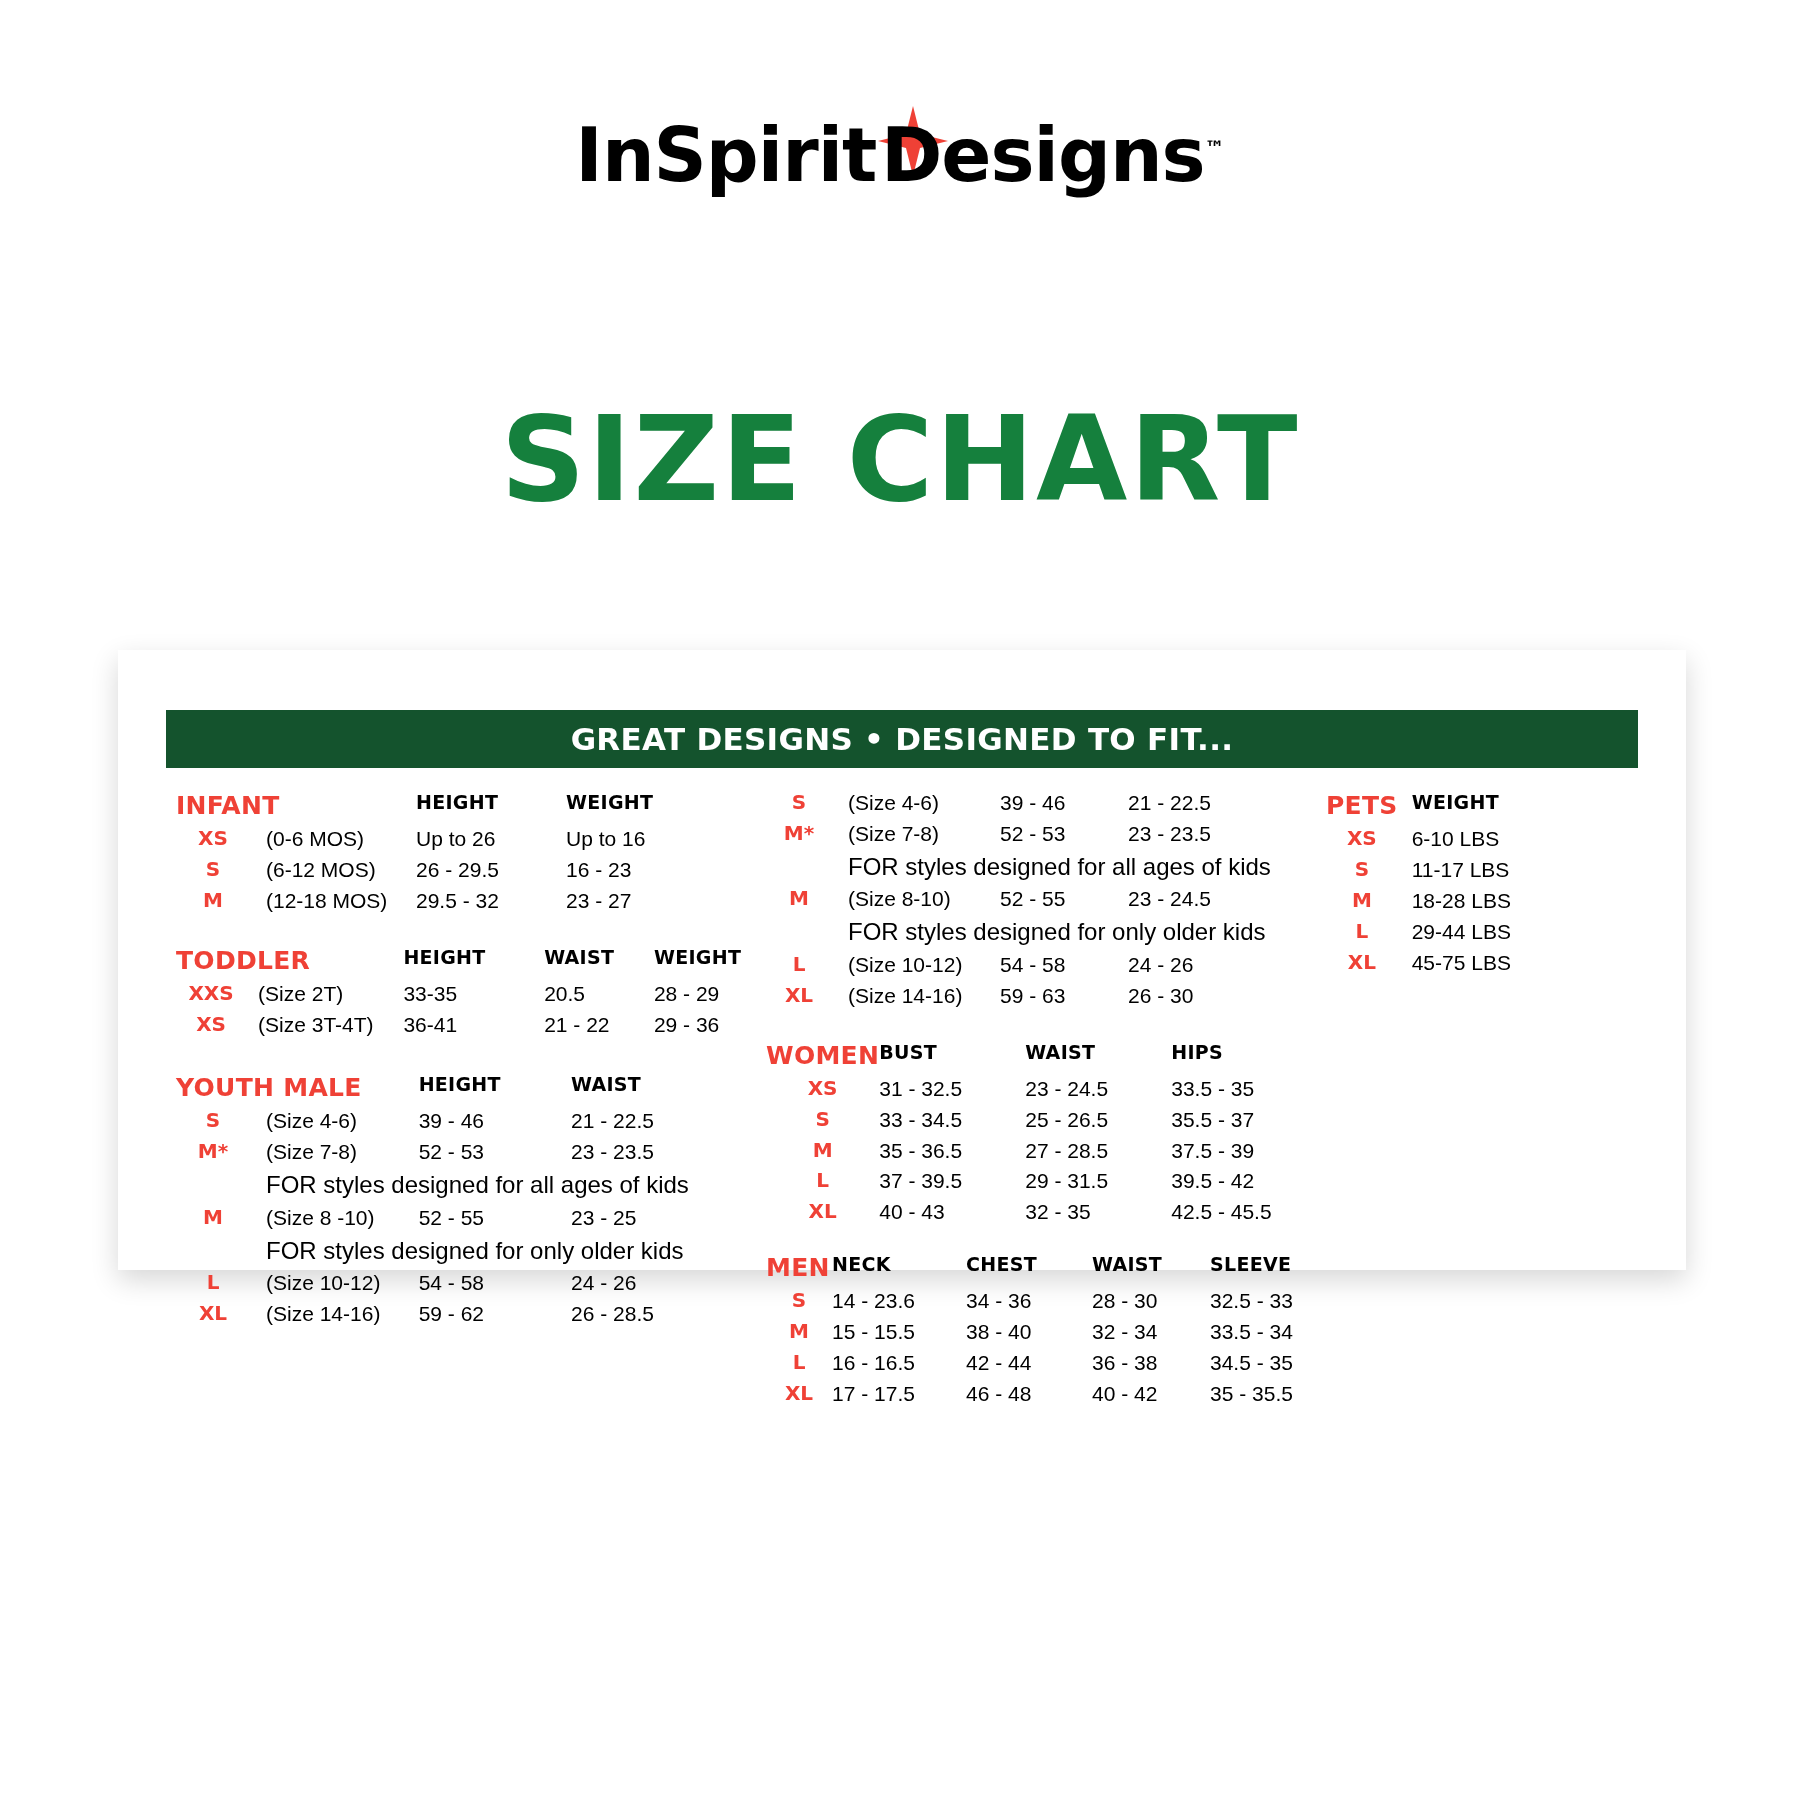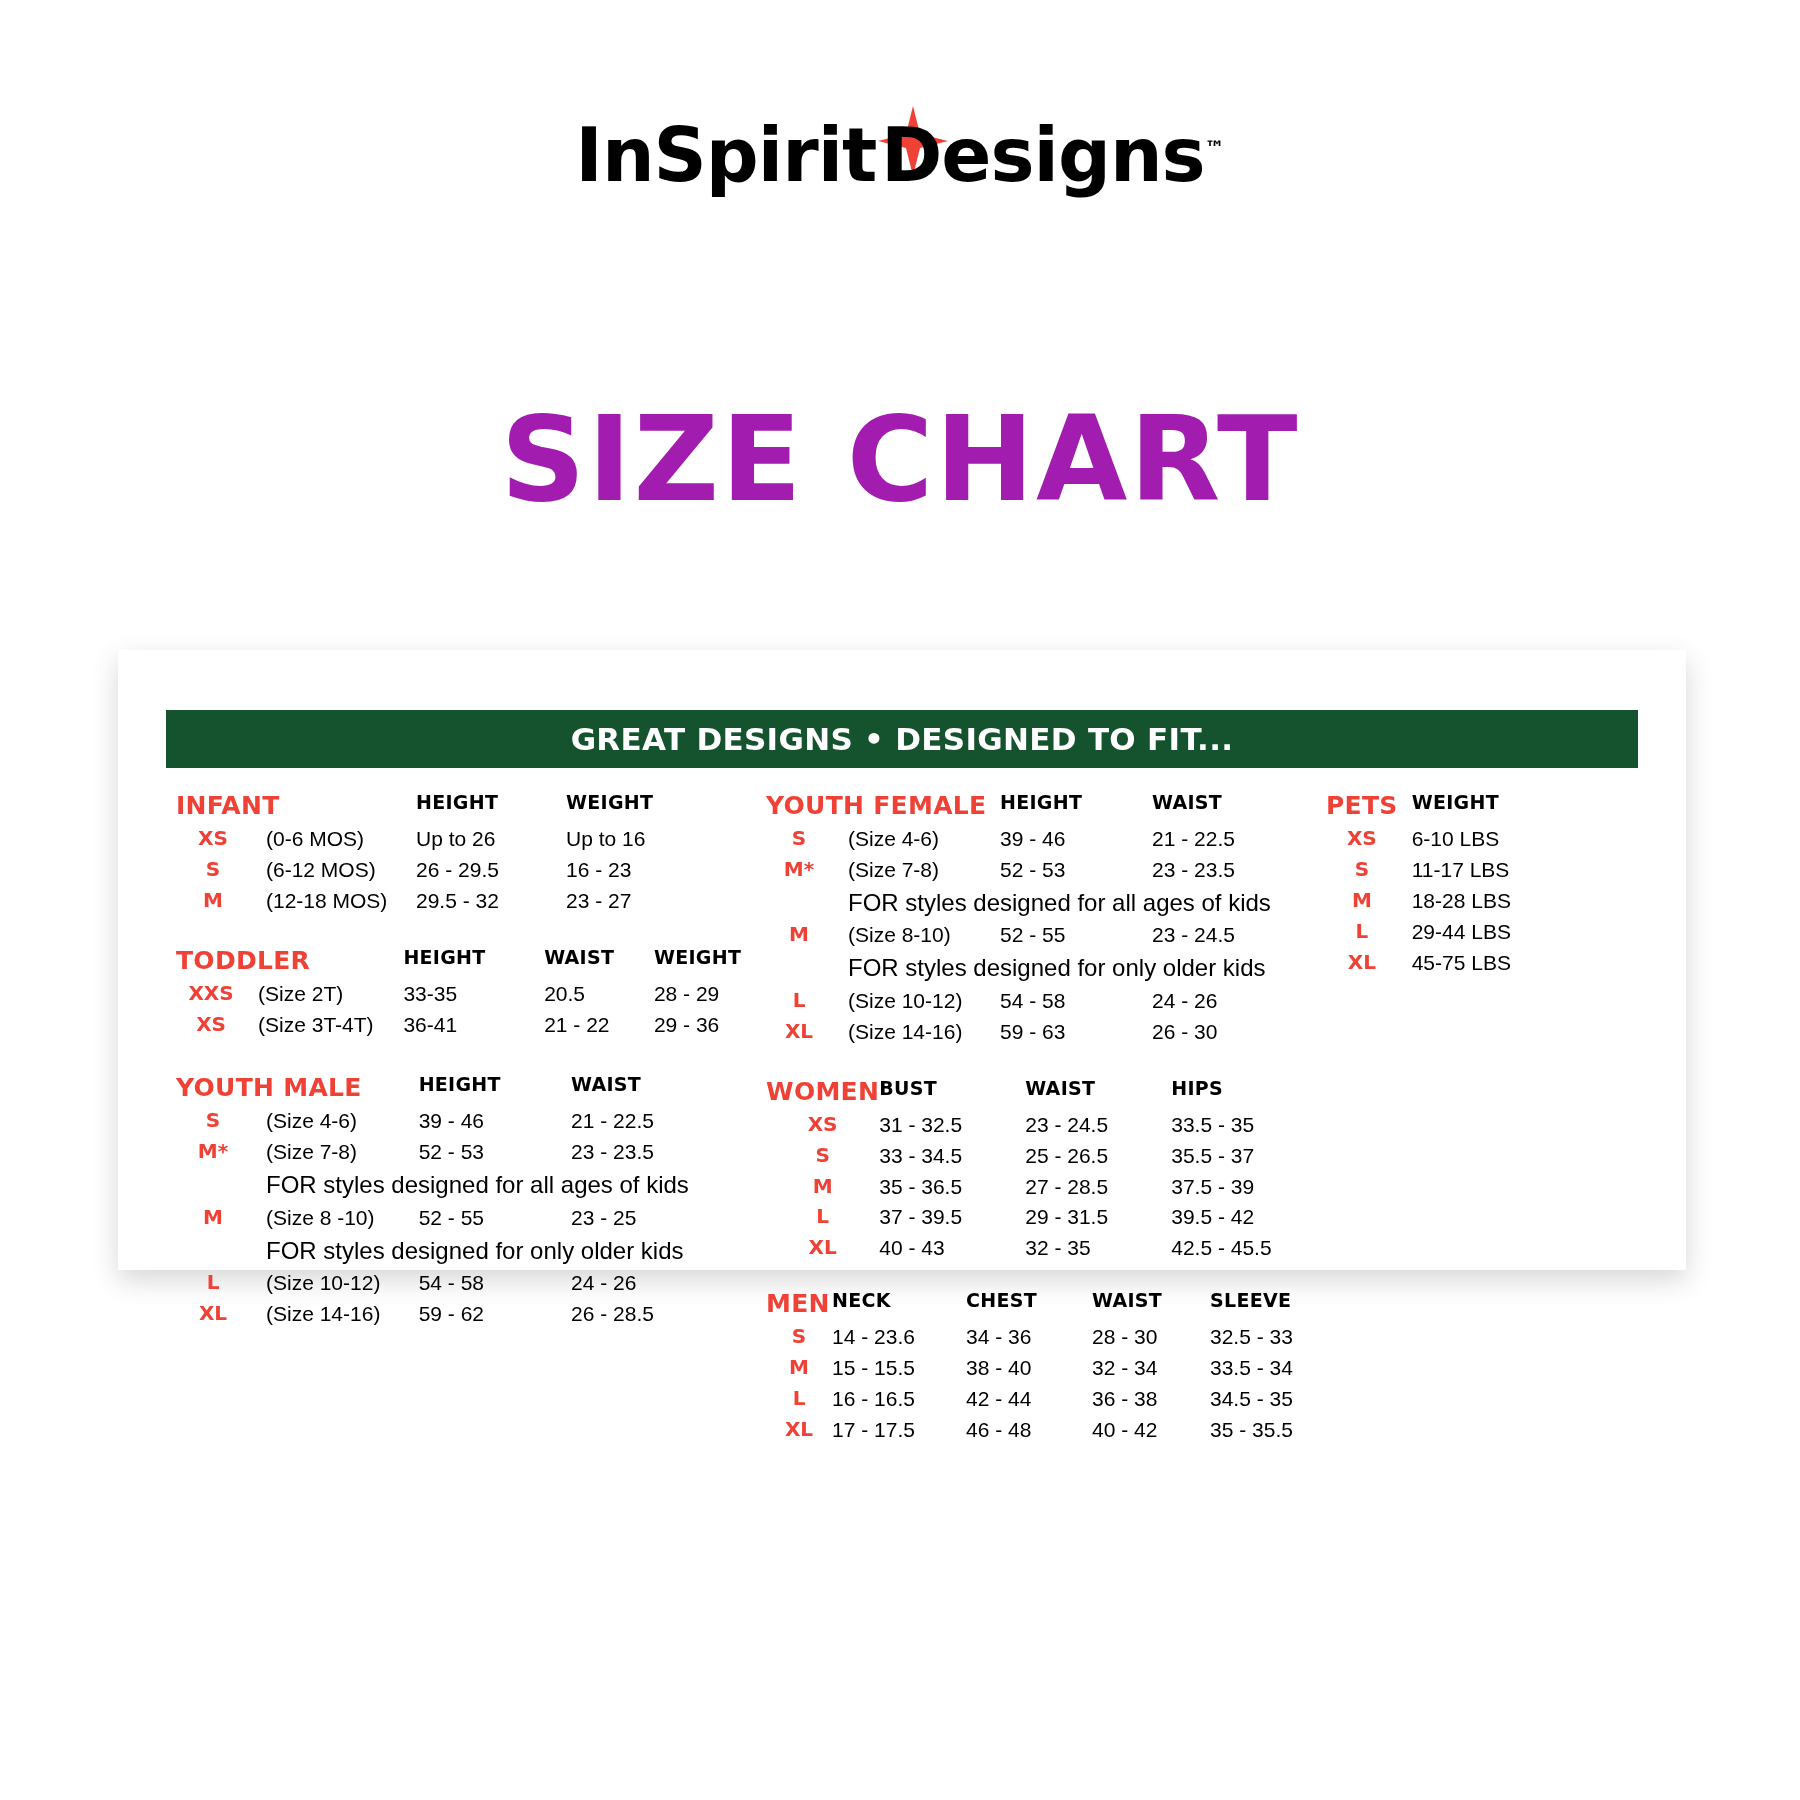--- a/index.html
+++ b/index.html
@@ -58,21 +58,21 @@
   .title {
     position: absolute;
     top: 390px;
     left: 0;
     width: 1800px;
     text-align: center;
     font-family: "DejaVu Sans", sans-serif;
     font-weight: bold;
     font-size: 118px;
     letter-spacing: 2px;
-    color: #a21caf;
+    color: #15803d;
   }
 
   
   .card {
     position: absolute;
     left: 118px;
     top: 650px;
     width: 1568px;
     height: 620px;
     background: #ffffff;
@@ -306,25 +306,20 @@
             </table>
         </div>
 
       </div>
 
       <div class="col col-mid">
 
         <div class="grp">
           <table class="sz t-yf">
             <tbody>
-                <tr class="hdr">
-              <td class="hdr-title" colspan="2">YOUTH FEMALE</td>
-              <td>HEIGHT</td>
-              <td>WAIST</td>
-            </tr>
             <tr>
               <td class="c-size">S</td>
               <td style="padding-left:16px">(Size 4-6)</td>
               <td>39 - 46</td>
               <td>21 - 22.5</td>
             </tr>
             <tr>
               <td class="c-size">M*</td>
               <td style="padding-left:16px">(Size 7-8)</td>
               <td>52 - 53</td>

